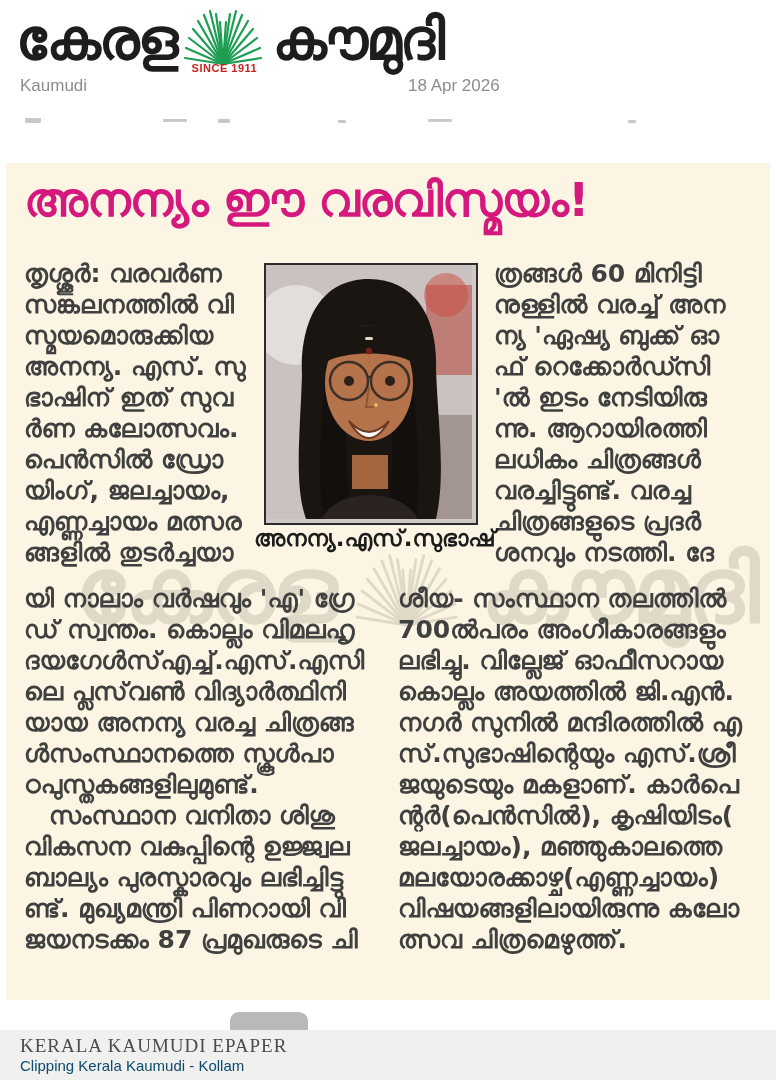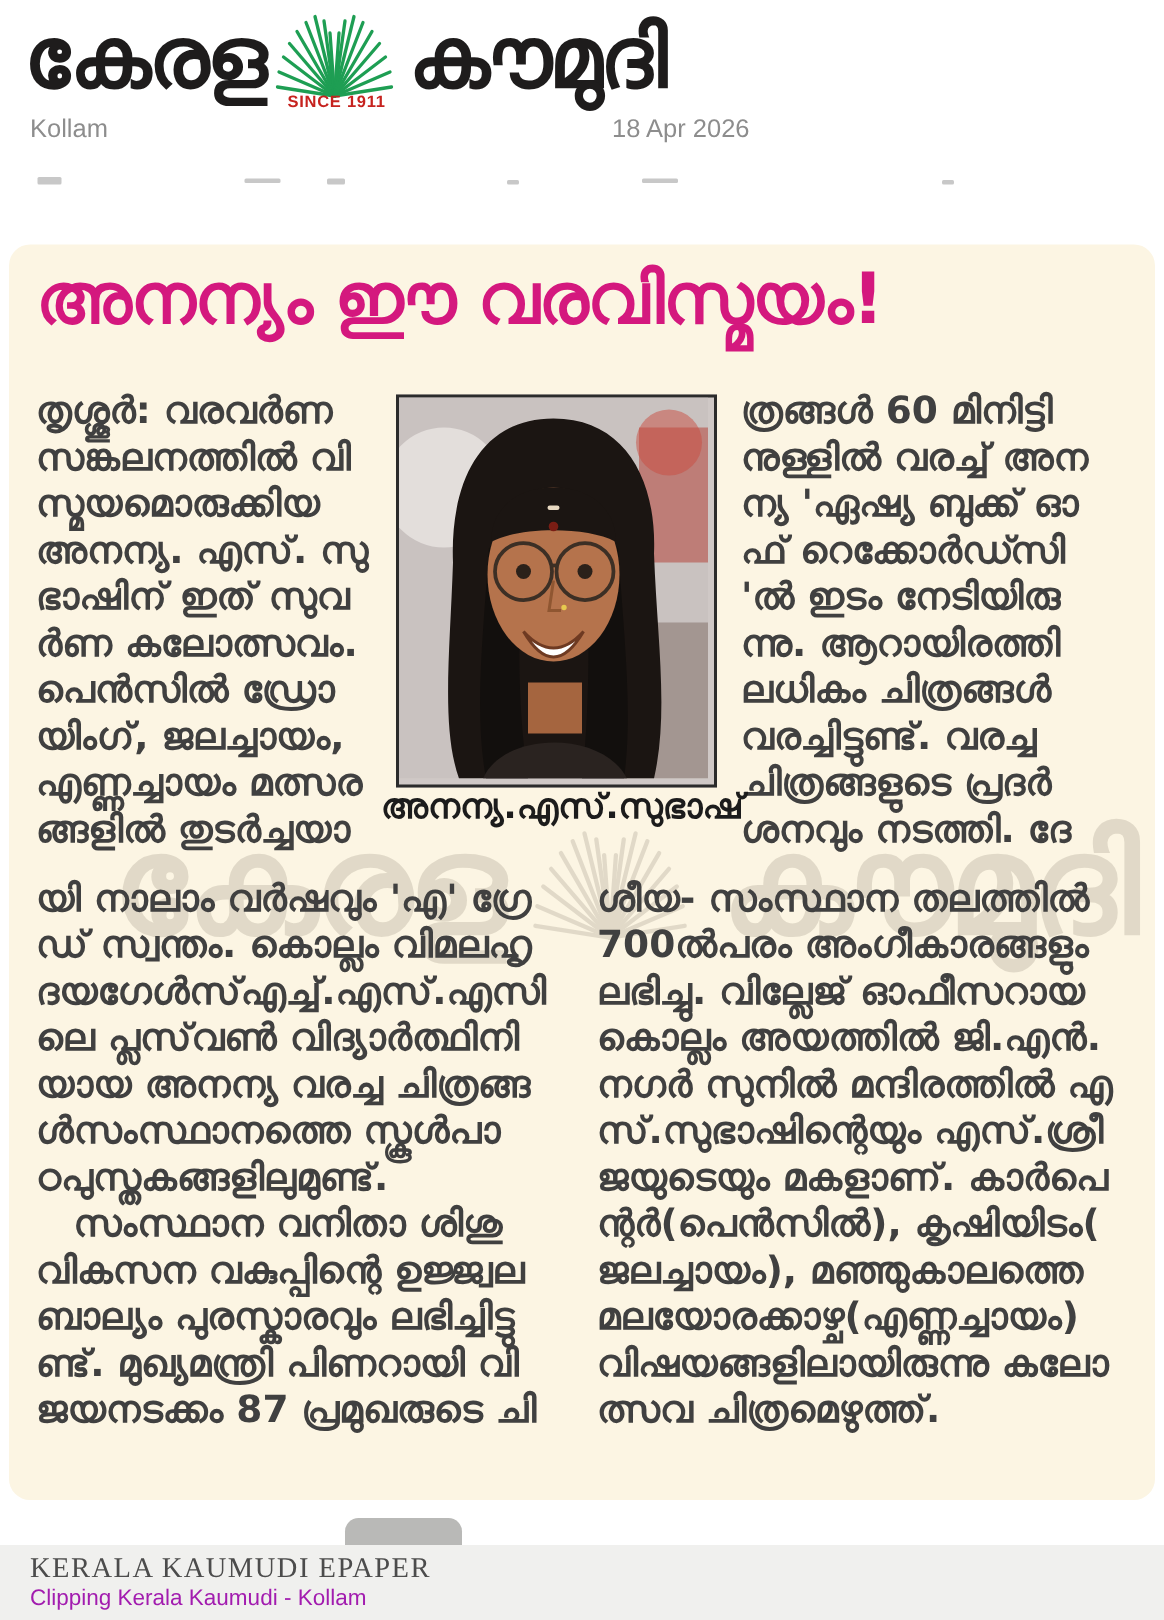--- a/index.html
+++ b/index.html
@@ -17,21 +17,21 @@
   .logo-mid{width:88px;position:relative;height:78px;margin:0 4px;text-decoration:underline;}
   .logo-fan{position:absolute;left:2px;top:6px;}
   .since{
     position:absolute;left:0;top:60px;width:88px;text-align:center;
     font-size:11px;font-weight:bold;color:#c6231f;letter-spacing:.5px;white-space:nowrap;
   }
   .edition{left:20px;top:76px;font-size:17px;color:#8d8d8d;}
   .date{left:408px;top:76px;font-size:17px;color:#8d8d8d;}
   .frag{background:#9a9a9a;opacity:.55;border-radius:1px;}
   
-  .clip{left:6px;top:163px;width:764px;height:837px;background:#fcf5e3;border-radius:14px;}
+  .clip{left:6px;top:163px;width:764px;height:837px;background:#fcf5e3;}
   .headline{
     position:absolute;left:18px;top:8px;width:730px;
     font-family:"DejaVu Sans",sans-serif;font-weight:800;
     font-size:47px;line-height:58px;color:#d4187e;letter-spacing:-1px;
   }
   .ml{font-family:"DejaVu Sans",sans-serif;}
   .lines{
     white-space:pre-line;color:#404040;font-weight:600;
     font-size:25px;line-height:31px;overflow:hidden;z-index:2;
   }
@@ -61,21 +61,21 @@
   
   .tab{
     left:230px;top:1012px;width:78px;height:18px;background:#b9b9b7;
     border-radius:9px 9px 0 0;
   }
   .footer-bar{left:0;top:1030px;width:776px;height:50px;background:#f0f0ee;}
   .footer-title{
     position:absolute;left:20px;top:5px;font-family:"Liberation Serif",serif;
     font-size:19px;color:#4c4c4c;letter-spacing:1px;
   }
-  .footer-sub{position:absolute;left:20px;top:27px;font-size:15px;color:#a21caf;}
+  .footer-sub{position:absolute;left:20px;top:27px;font-size:15px;color:#0c4a6e;}
 </style>
 </head>
 <body>
 
 <svg width="0" height="0" style="position:absolute">
   <defs>
     <g id="fan">
       <g stroke-width="2.2" fill="none" stroke-linecap="round">
         <line x1="41" y1="56" x2="3" y2="50"></line>
         <line x1="41" y1="56" x2="4" y2="40"></line>
@@ -103,21 +103,21 @@
 <div class="abs masthead">
   <span class="logo-word">കേരള</span>
   <span class="logo-mid">
     <svg class="logo-fan" width="84" height="60" viewBox="0 0 84 60">
       <use href="#fan" stroke="#1e9e53"></use>
     </svg>
     <span class="since">SINCE 1911</span>
   </span>
   <span class="logo-word">കൗമുദി</span>
 </div>
-<div class="abs edition">Kollam</div>
+<div class="abs edition">Kaumudi</div>
 <div class="abs date">18 Apr 2026</div>
 
 <div class="abs frag" style="left:25px;top:118px;width:16px;height:5px"></div>
 <div class="abs frag" style="left:163px;top:119px;width:24px;height:3px"></div>
 <div class="abs frag" style="left:218px;top:119px;width:12px;height:4px"></div>
 <div class="abs frag" style="left:338px;top:120px;width:8px;height:3px"></div>
 <div class="abs frag" style="left:428px;top:119px;width:24px;height:3px"></div>
 <div class="abs frag" style="left:628px;top:120px;width:8px;height:3px"></div>
 
 <div class="abs clip">

